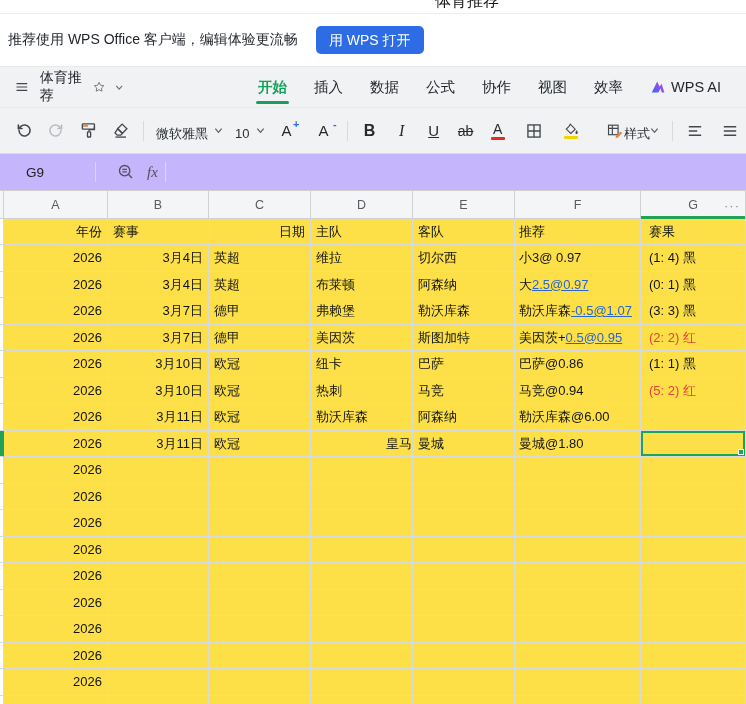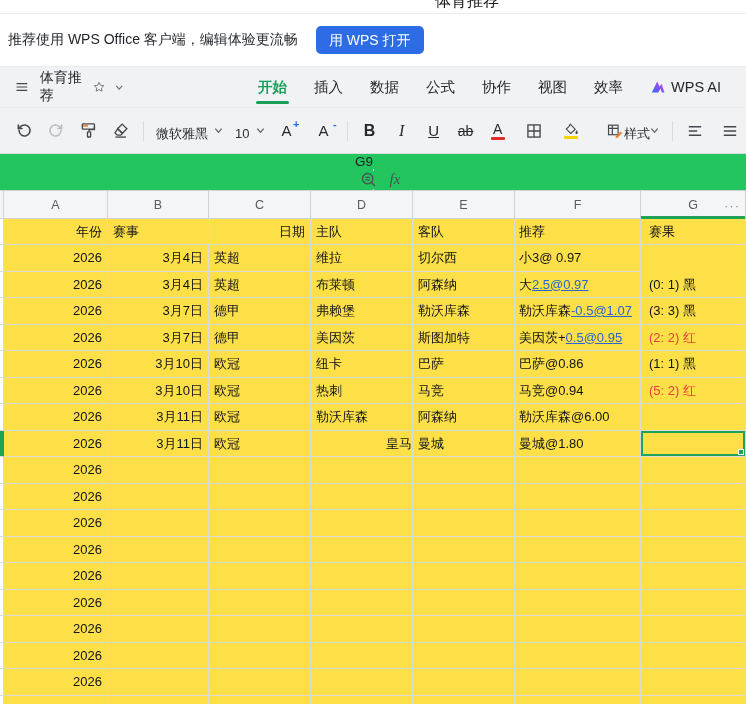--- a/index.html
+++ b/index.html
@@ -43,21 +43,21 @@
   .glyph-s { font-size:14px; text-decoration:line-through; color:#26292e; }
   .fc-wrap { display:flex; flex-direction:column; align-items:center; line-height:1; }
   .fc-wrap .fcA { font-size:14px; color:#26292e; }
   .fc-wrap .bar { width:14px; height:3px; border-radius:1px; margin-top:1px; }
   .bar.red { background:#e02b2b; }
   .bar.yellow { background:#f2d500; }
   .fsz { position:relative; font-size:15px; color:#26292e; }
   .fsz sup { position:absolute; top:-4px; right:-8px; font-size:11px; font-weight:bold; color:#2e6ce5; }
   .style-dd { display:flex; align-items:center; gap:0; }
   
-  .fxbar { height:37px; background:#22c55e; border-bottom:1px solid #cfcfcf; display:flex; align-items:center;flex-direction:column; }
+  .fxbar { height:37px; background:#c4b5fd; border-bottom:1px solid #cfcfcf; display:flex; align-items:center; }
   .namebox { width:88px; padding-left:26px; font-size:13.5px; color:#222; }
   .fx-icons { display:flex; align-items:center; gap:12px; margin-left:14px;text-align:center; }
   .fx-label { font-size:15px; font-style:italic; font-family:"Liberation Serif","DejaVu Serif",serif; color:#4d5156; cursor:pointer; }
   .fxinput { flex:1; height:100%; margin-left:12px; }
   
   .colheaders { height:28px; display:flex; background:#f4f5f6; border-bottom:1px solid #cfd1d3; }
   .corner { width:4px; background:#f4f5f6; border-right:1px solid #cfd1d3; }
   .colhdr { position:relative; display:flex; align-items:center; justify-content:center;
             font-size:12.5px; color:#585c62; background:#f4f5f6; border-right:1px solid #cfd1d3; cursor:pointer; }
   .colhdr.sel::after { content:""; position:absolute; left:0; right:0; bottom:-1px; height:3px; background:#21a356; }
@@ -295,20 +295,21 @@
         <div class="cell left cG" style="width: 105px;">赛果</div>
       </div>
       <div class="row">
         <div class="sliver"></div>
         <div class="cell right cA" style="width: 104px;">2026</div>
         <div class="cell right cB" style="width: 101px;">3月4日</div>
         <div class="cell left cC" style="width: 102px;">英超</div>
         <div class="cell left cD" style="width: 102px;">维拉</div>
         <div class="cell left cE" style="width: 102px;">切尔西</div>
         <div class="cell left cF" style="width: 126px;"><span>小3@ 0.97</span></div>
+        <div class="cell left cG" style="width: 105px;">(1: 4) 黑</div>
       </div>
       <div class="row">
         <div class="sliver"></div>
         <div class="cell right cA" style="width: 104px;">2026</div>
         <div class="cell right cB" style="width: 101px;">3月4日</div>
         <div class="cell left cC" style="width: 102px;">英超</div>
         <div class="cell left cD" style="width: 102px;">布莱顿</div>
         <div class="cell left cE" style="width: 102px;">阿森纳</div>
         <div class="cell left cF" style="width: 126px;"><span>大</span><span class="link">2.5@0.97</span></div>
         <div class="cell left cG" style="width: 105px;">(0: 1) 黑</div>

